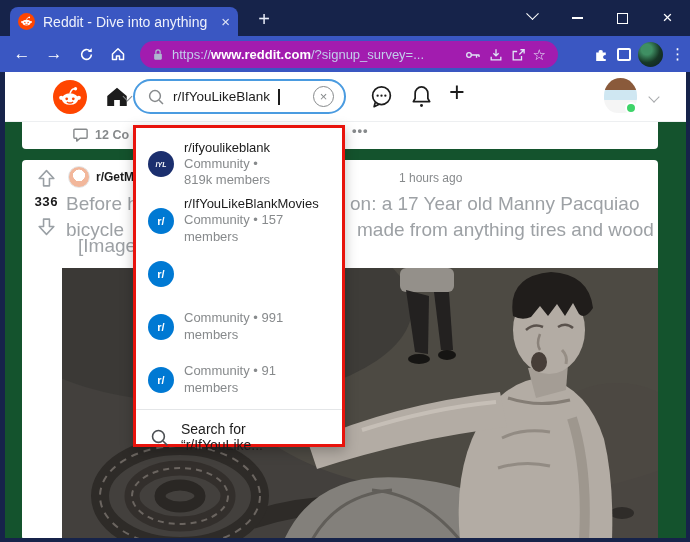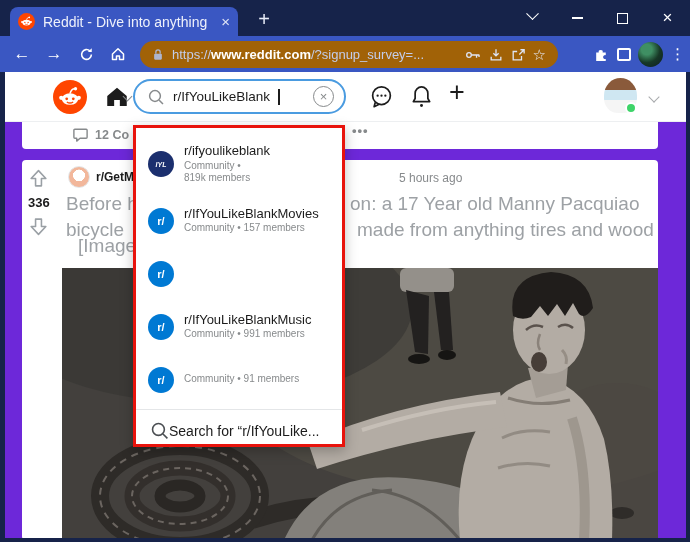--- a/index.html
+++ b/index.html
@@ -23,34 +23,34 @@
   .chev.up-offset { margin-top:-4px; }
   .min-bar { width:11px; height:1.6px; background:#fff; }
   .max-box { width:11px; height:11px; border:1.6px solid #fff; }
   .close-x { font-size:17px; font-weight:300; }
 
   
   .toolbar { position:absolute; left:0; top:36px; width:690px; height:36px; background:#3a57c2;
              display:flex; align-items:center; }
   .nav-ic { color:#fff; font-size:17px; width:32px; text-align:center; }
   .nav-svg { width:32px; display:flex; justify-content:center; }
-  .addressbar { position:absolute; left:140px; top:5px; width:418px; height:27px; background:#a16207;
+  .addressbar { position:absolute; left:140px; top:5px; width:418px; height:27px; background:#a21caf;
                 border-radius:14px; display:flex; align-items:center; padding:0 12px; gap:8px; }
   .url { font-size:13px; color:#c3cdeb; white-space:nowrap; overflow:hidden; flex:1; }
   .url b { color:#ffffff; font-weight:bold; }
   .bar-ic { display:flex; align-items:center; }
   .star { color:#e7ebf8; font-size:15px; }
   .tb-right { position:absolute; right:6px; top:0; height:36px; display:flex; align-items:center; gap:7px; }
   .profile-av { width:25px; height:25px; border-radius:50%;
     background: radial-gradient(circle at 35% 30%, #3f8f63 0 22%, #173826 55%, #0d1b22 100%); }
   .dots-v { color:#fff; font-size:15px; width:14px; text-align:center; }
   .sidepanel { width:14px; height:13px; border:2.6px solid #fff; border-radius:2px; background:transparent; }
 
   
-  .page { position:absolute; left:5px; top:72px; width:681px; height:466px; background:#6d28d9; overflow:hidden; }
+  .page { position:absolute; left:5px; top:72px; width:681px; height:466px; background:#14532d; overflow:hidden; }
 
   
   .rheader { position:absolute; left:0; top:0; width:681px; height:50px; background:#fff;
              border-bottom:1px solid #edeff1; }
   .rlogo { position:absolute; left:48px; top:8px; width:34px; height:34px; border-radius:50%; background:#ff4500;
            display:flex; align-items:center; justify-content:center; }
   .home-ic { position:absolute; left:100px; top:13px; }
   .caret-sm { position:absolute; left:119px; top:21px; width:7px; height:7px;
               border-right:1.4px solid #878a8c; border-bottom:1.4px solid #878a8c; transform:rotate(45deg); }
   .searchbox { position:absolute; left:128px; top:7px; width:213px; height:35px; background:#fff;
@@ -75,21 +75,21 @@
   
   .prev-card { position:absolute; left:17px; top:50px; width:636px; height:27px; background:#fff;
                border-radius:0 0 4px 4px; }
   .pc-comments { position:absolute; left:50px; top:4px; display:flex; align-items:center; gap:6px;
                  color:#878a8c; font-size:12.5px; font-weight:bold; }
   .pc-more { position:absolute; left:330px; top:1px; color:#878a8c; font-size:13px; font-weight:bold; letter-spacing:1px; }
 
   
   .post-card { position:absolute; left:17px; top:88px; width:636px; height:380px; background:#fff; border-radius:4px; }
   .vote-col { position:absolute; left:6px; top:8px; width:36px; display:flex; flex-direction:column;
-              align-items:flex-start; gap:6px; }
+              align-items:center; gap:6px;font-family:Liberation Mono, monospace; }
   .votes { font-size:13px; font-weight:bold; color:#1a1a1b; }
   .post-meta { position:absolute; left:46px; top:6px; width:580px; height:24px; }
   .comm-av { position:absolute; left:0; top:0; width:22px; height:22px; border-radius:50%;
              background: radial-gradient(circle at 50% 42%, #fff 0 38%, #f2b79b 39% 100%);
              border:1px solid #e4e6e8; }
   .comm-name { position:absolute; left:28px; top:4px; font-size:12px; font-weight:bold; color:#1c1c1c; }
   .post-time { position:absolute; left:331px; top:5px; font-size:12px; color:#878a8c; }
   .title-frag { position:absolute; font-size:19px; color:#9da1a5; font-weight:500; white-space:nowrap; }
   .photo { position:absolute; left:40px; top:108px; width:596px; height:272px; display:block; }
 
@@ -97,23 +97,23 @@
   .dropdown { position:absolute; left:128px; top:53px; width:212px; height:322px; background:#fff;
               border:3px solid #e8130c; box-shadow:0 4px 12px rgba(0,0,0,.25); padding-top:6px; z-index:5; }
   .dd-item { display:flex; align-items:center; gap:10px; padding:8px 12px; height:53px; }
   .dd-item.first { height:60px; }
   .dd-badge { width:26px; height:26px; border-radius:50%; flex:0 0 auto; color:#fff;
               display:flex; align-items:center; justify-content:center; }
   .dd-badge.navy { background:#1b2f6e; font-size:7px; font-style:italic; font-weight:bold; }
   .dd-badge.blue { background:#0079d3; font-size:11px; font-weight:bold; }
   .dd-text { display:flex; flex-direction:column; line-height:1.25; }
   .dd-name { font-size:13px; color:#1c1c1c; }
-  .dd-meta { font-size:10px; color:#878a8c; }
+  .dd-meta { font-size:13px; color:#878a8c; }
   .dd-divider { height:1px; background:#e4e6e8; margin:3px 0 0 0; }
-  .dd-search { display:flex; align-items:center; padding:11px 14px; }
+  .dd-search { display:flex; align-items:center; gap:12px; padding:11px 14px; }
   .dd-search span { font-size:14px; color:#1c1c1c; }
 
   svg { display:block; }
 </style>
 </head>
 <body>
 
 <div class="window">
 
   <div class="titlebar">
@@ -283,21 +283,21 @@
         <span>
           <svg width="21" height="21" viewBox="0 0 20 20" style="transform:rotate(180deg)">
             <path d="M10 2.5 17 10h-4.2v7H7.2v-7H3z" fill="none" stroke="#9aa0a5" stroke-width="1.5" stroke-linejoin="round"></path>
           </svg>
         </span>
       </div>
 
       <div class="post-meta">
         <span class="comm-av"></span>
         <span class="comm-name">r/GetM</span>
-        <span class="post-time">5 hours ago</span>
+        <span class="post-time">1 hours ago</span>
       </div>
 
       <span class="title-frag" style="left:44px; top:33px;">Before h</span>
       <span class="title-frag" style="left:328px; top:33px;">on: a 17 Year old Manny Pacquiao</span>
       <span class="title-frag" style="left:44px; top:59px;">bicycle</span>
       <span class="title-frag" style="left:335px; top:59px;">made from anything tires and wood</span>
       <span class="title-frag" style="left:44px; top:75px;margin-left:12px;">[Image]</span>
 
       <svg class="photo" viewBox="0 0 596 272" preserveAspectRatio="none">
         <rect width="596" height="272" fill="#43403d"></rect>
@@ -359,21 +359,20 @@
           <span class="dd-name">r/IfYouLikeBlankMovies</span>
           <span class="dd-meta">Community • 157 members</span>
         </span>
       </div>
       <div class="dd-item">
         <span class="dd-badge blue">r/</span>
       </div>
       <div class="dd-item">
         <span class="dd-badge blue">r/</span>
         <span class="dd-text">
-          <span class="dd-name">r/IfYouLikeBlankMusic</span>
           <span class="dd-meta">Community • 991 members</span>
         </span>
       </div>
       <div class="dd-item">
         <span class="dd-badge blue">r/</span>
         <span class="dd-text">
           <span class="dd-meta">Community • 91 members</span>
         </span>
       </div>
       <div class="dd-divider"></div>

